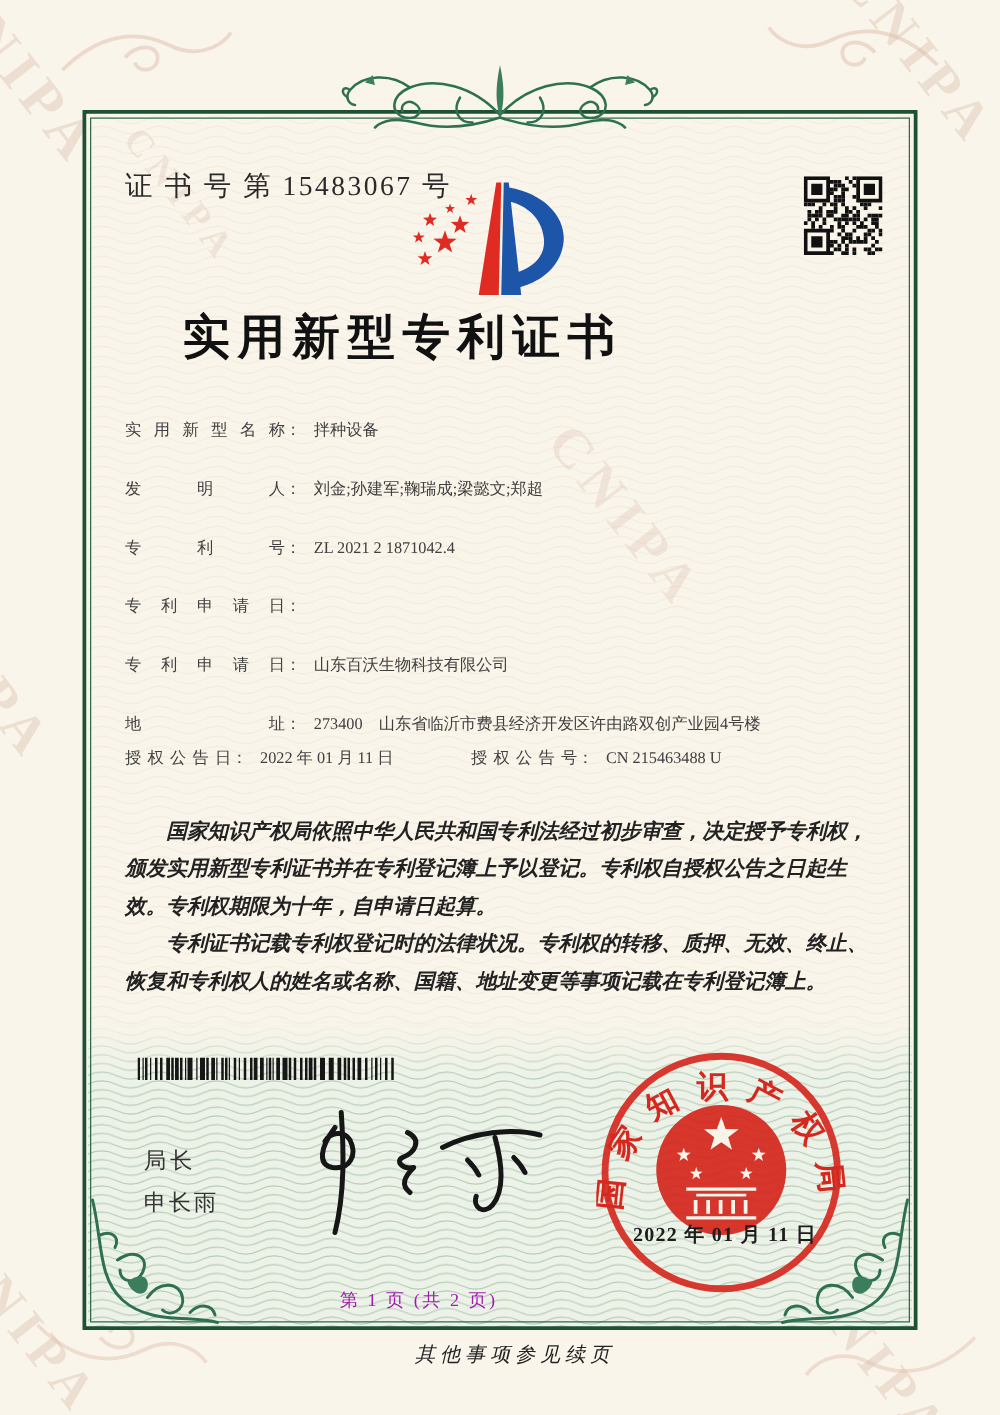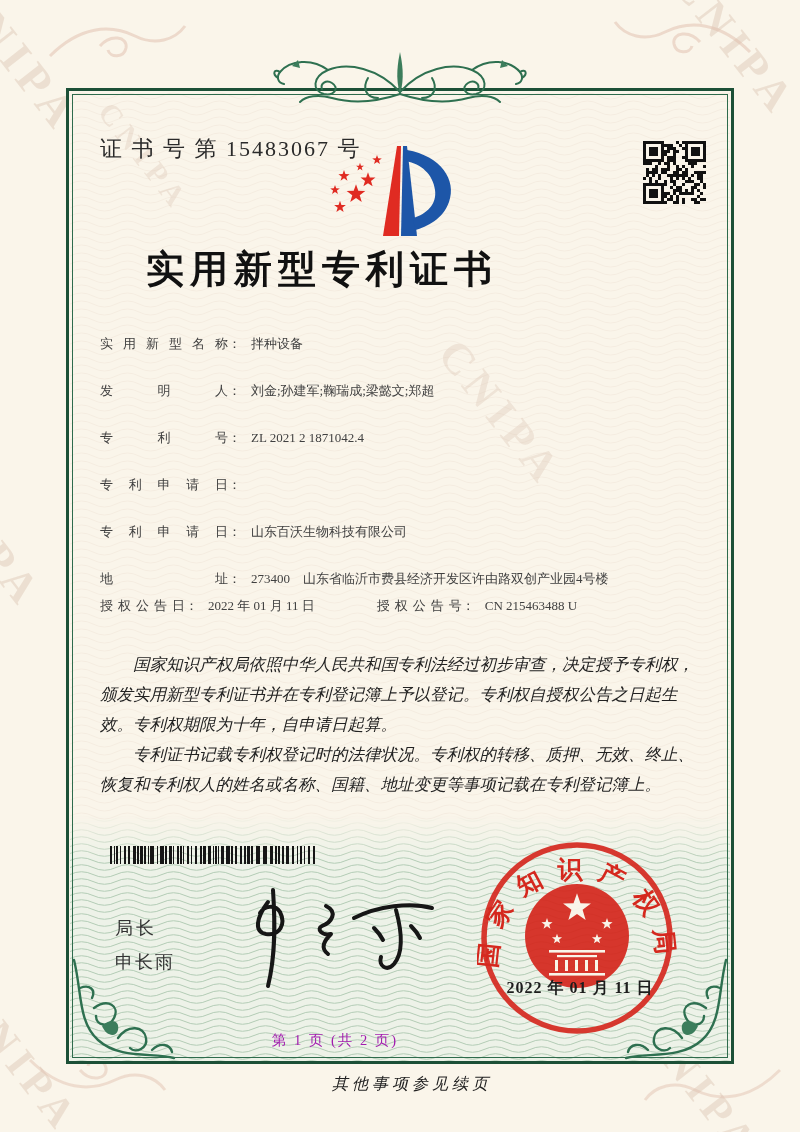--- a/index.html
+++ b/index.html
@@ -26,21 +26,21 @@
   .fields{position:absolute;left:100px;top:330px;width:580px;font-size:13px;color:#404040;}
   .frow{display:flex;line-height:27px;margin-bottom:20px;}
   .flabel{display:inline-block;width:128px;text-align:justify;text-align-last:justify;flex:none;}
   .fcolon{flex:none;margin-right:10px;}
   .fvalue{max-width:432px;}
   .frow.addr{margin-bottom:0;}
   .grant-pair2{margin-left:62px;display:flex;}
 
   .paras{position:absolute;left:100px;top:650px;width:602px;font-size:16.5px;
          line-height:30px;color:#222;font-style:italic;font-family:"Liberation Serif",serif;}
-  .paras p{margin:0;text-indent:2em;}
+  .paras p{margin:0;text-indent:2em;font-weight:bold;}
 
   .sig-title{position:absolute;left:115px;top:916px;font-size:18px;color:#333;
              font-family:Liberation Serif, serif;letter-spacing:3px;}
   .sig-name{position:absolute;left:115px;top:950px;font-size:18px;color:#333;
             font-family:"Liberation Sans","DejaVu Sans",sans-serif;letter-spacing:2px;text-align:center;}
 
   .seal-date{position:absolute;left:488px;top:978px;width:184px;text-align:center;
              font-size:16px;font-weight:bold;color:#1d1d1d;letter-spacing:1px;}
 
   .page-info{position:absolute;left:0;top:1031px;width:670px;text-align:center;

